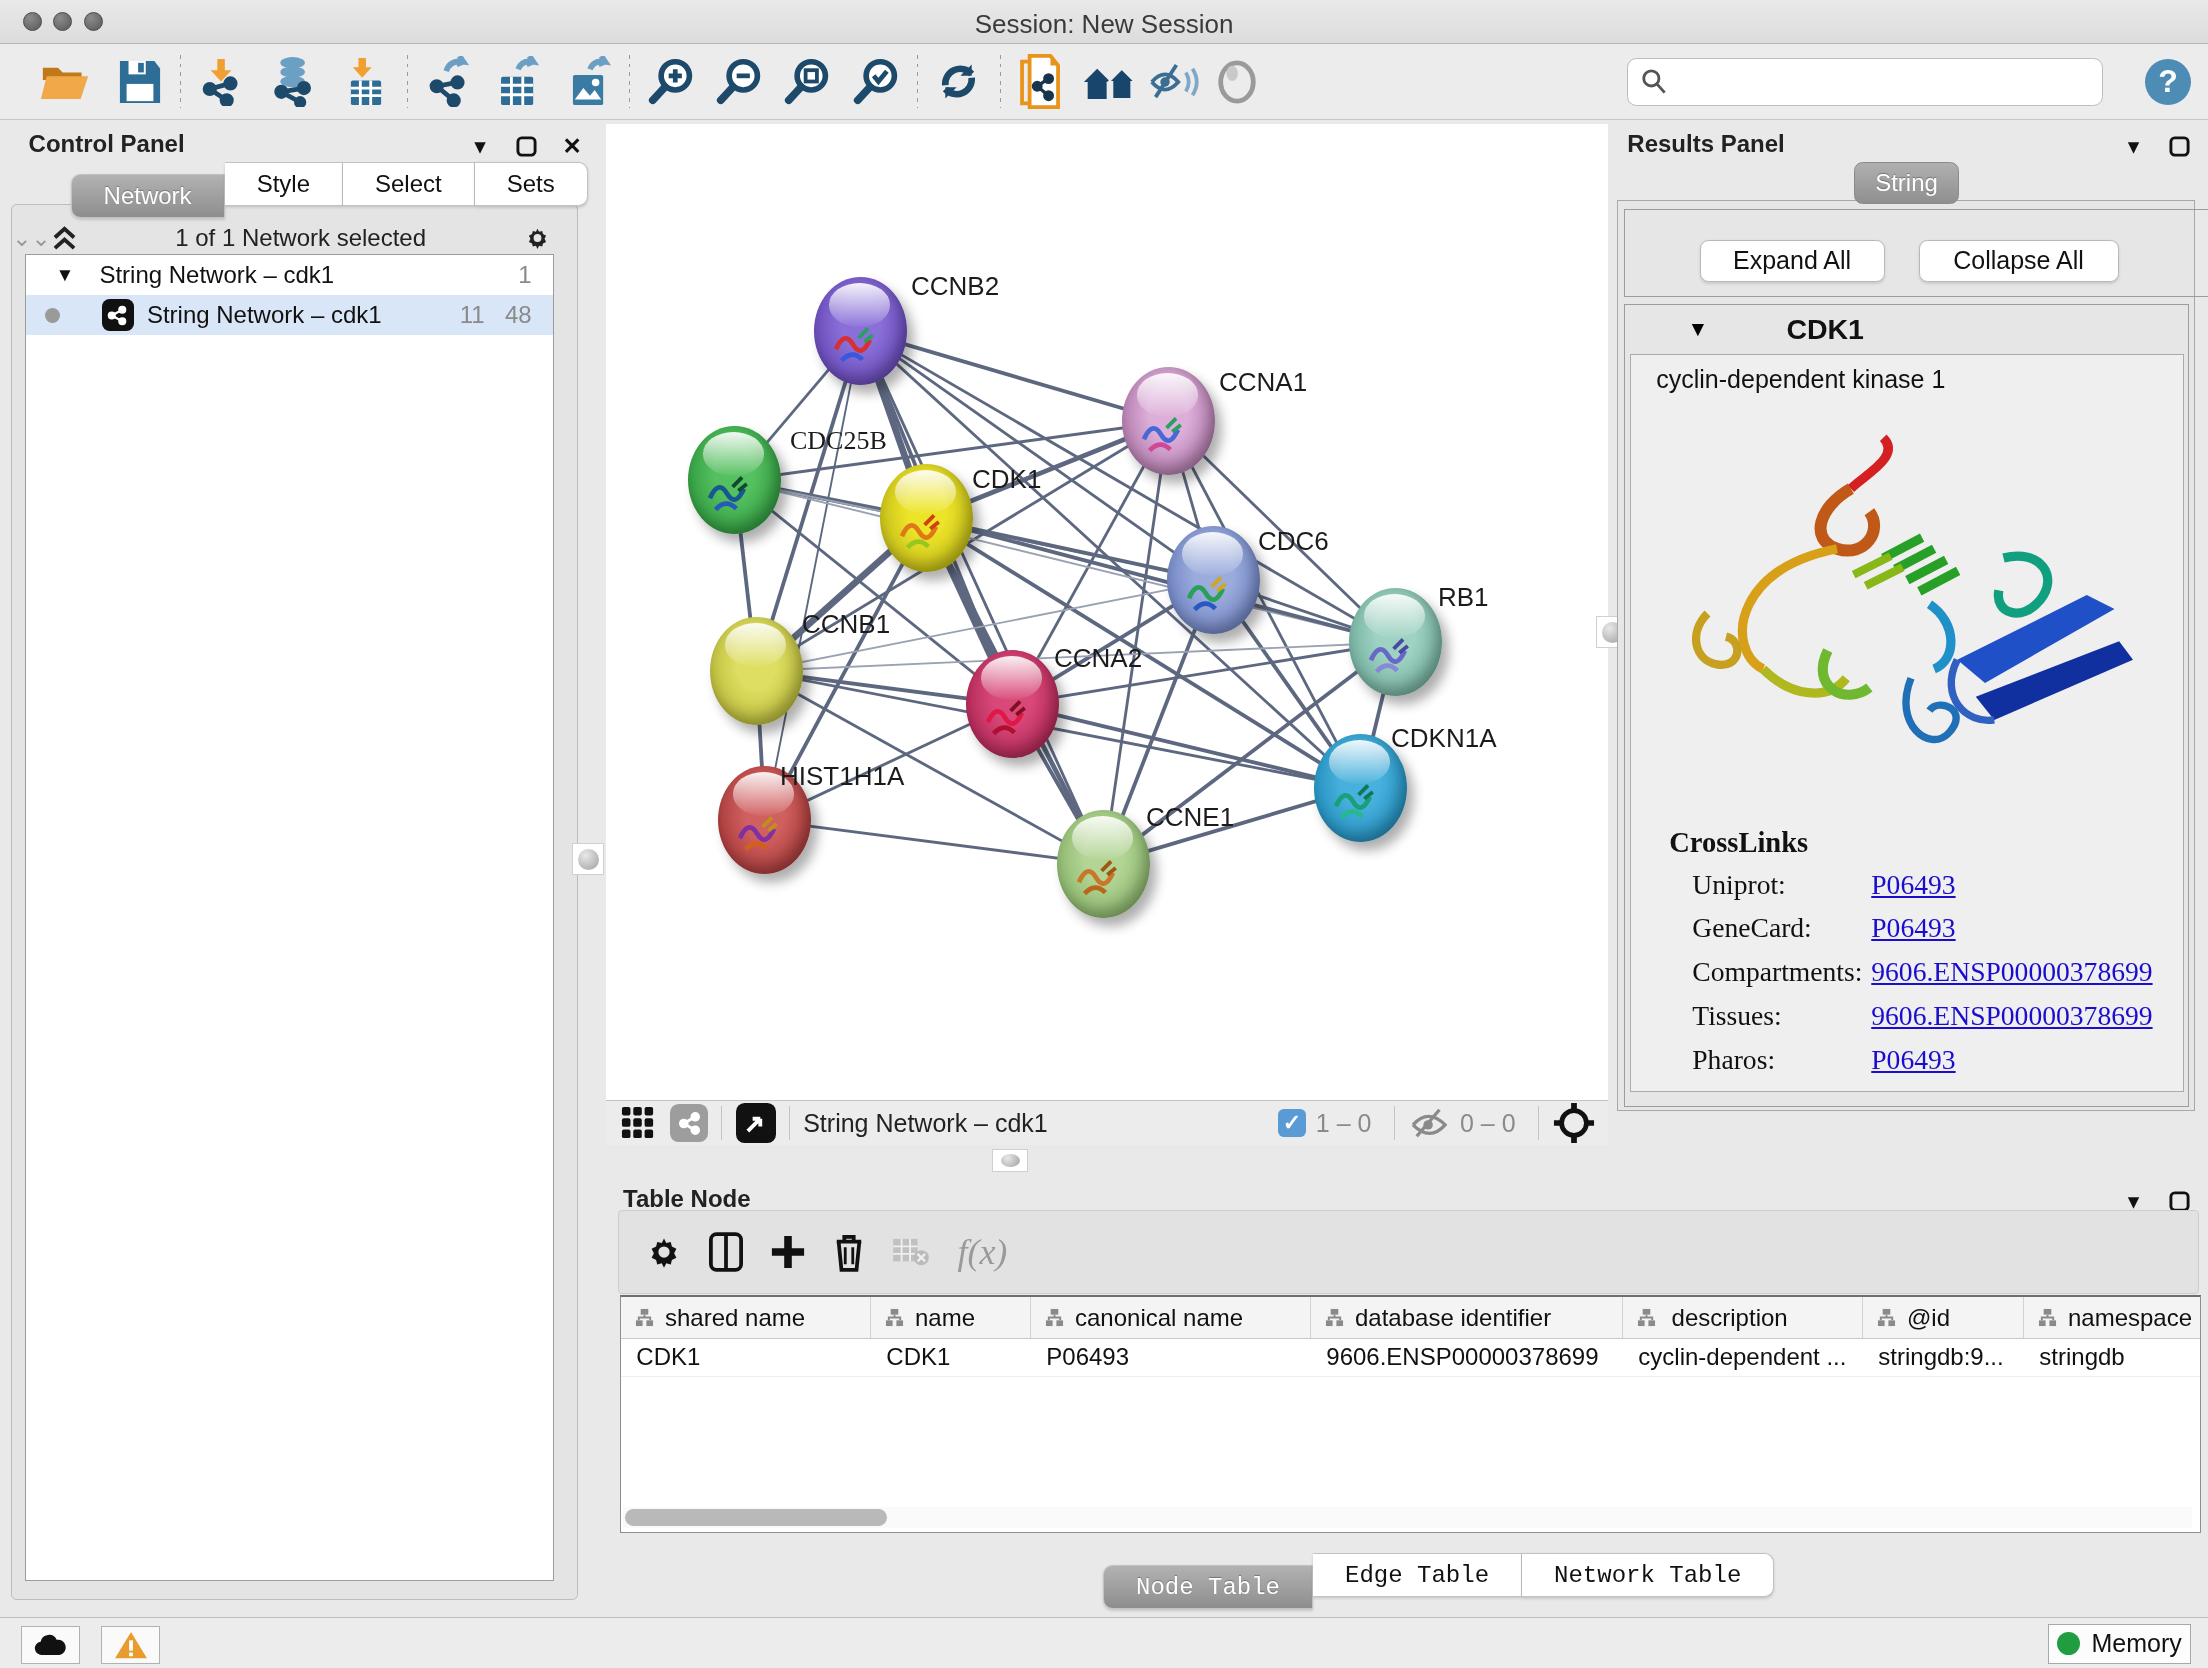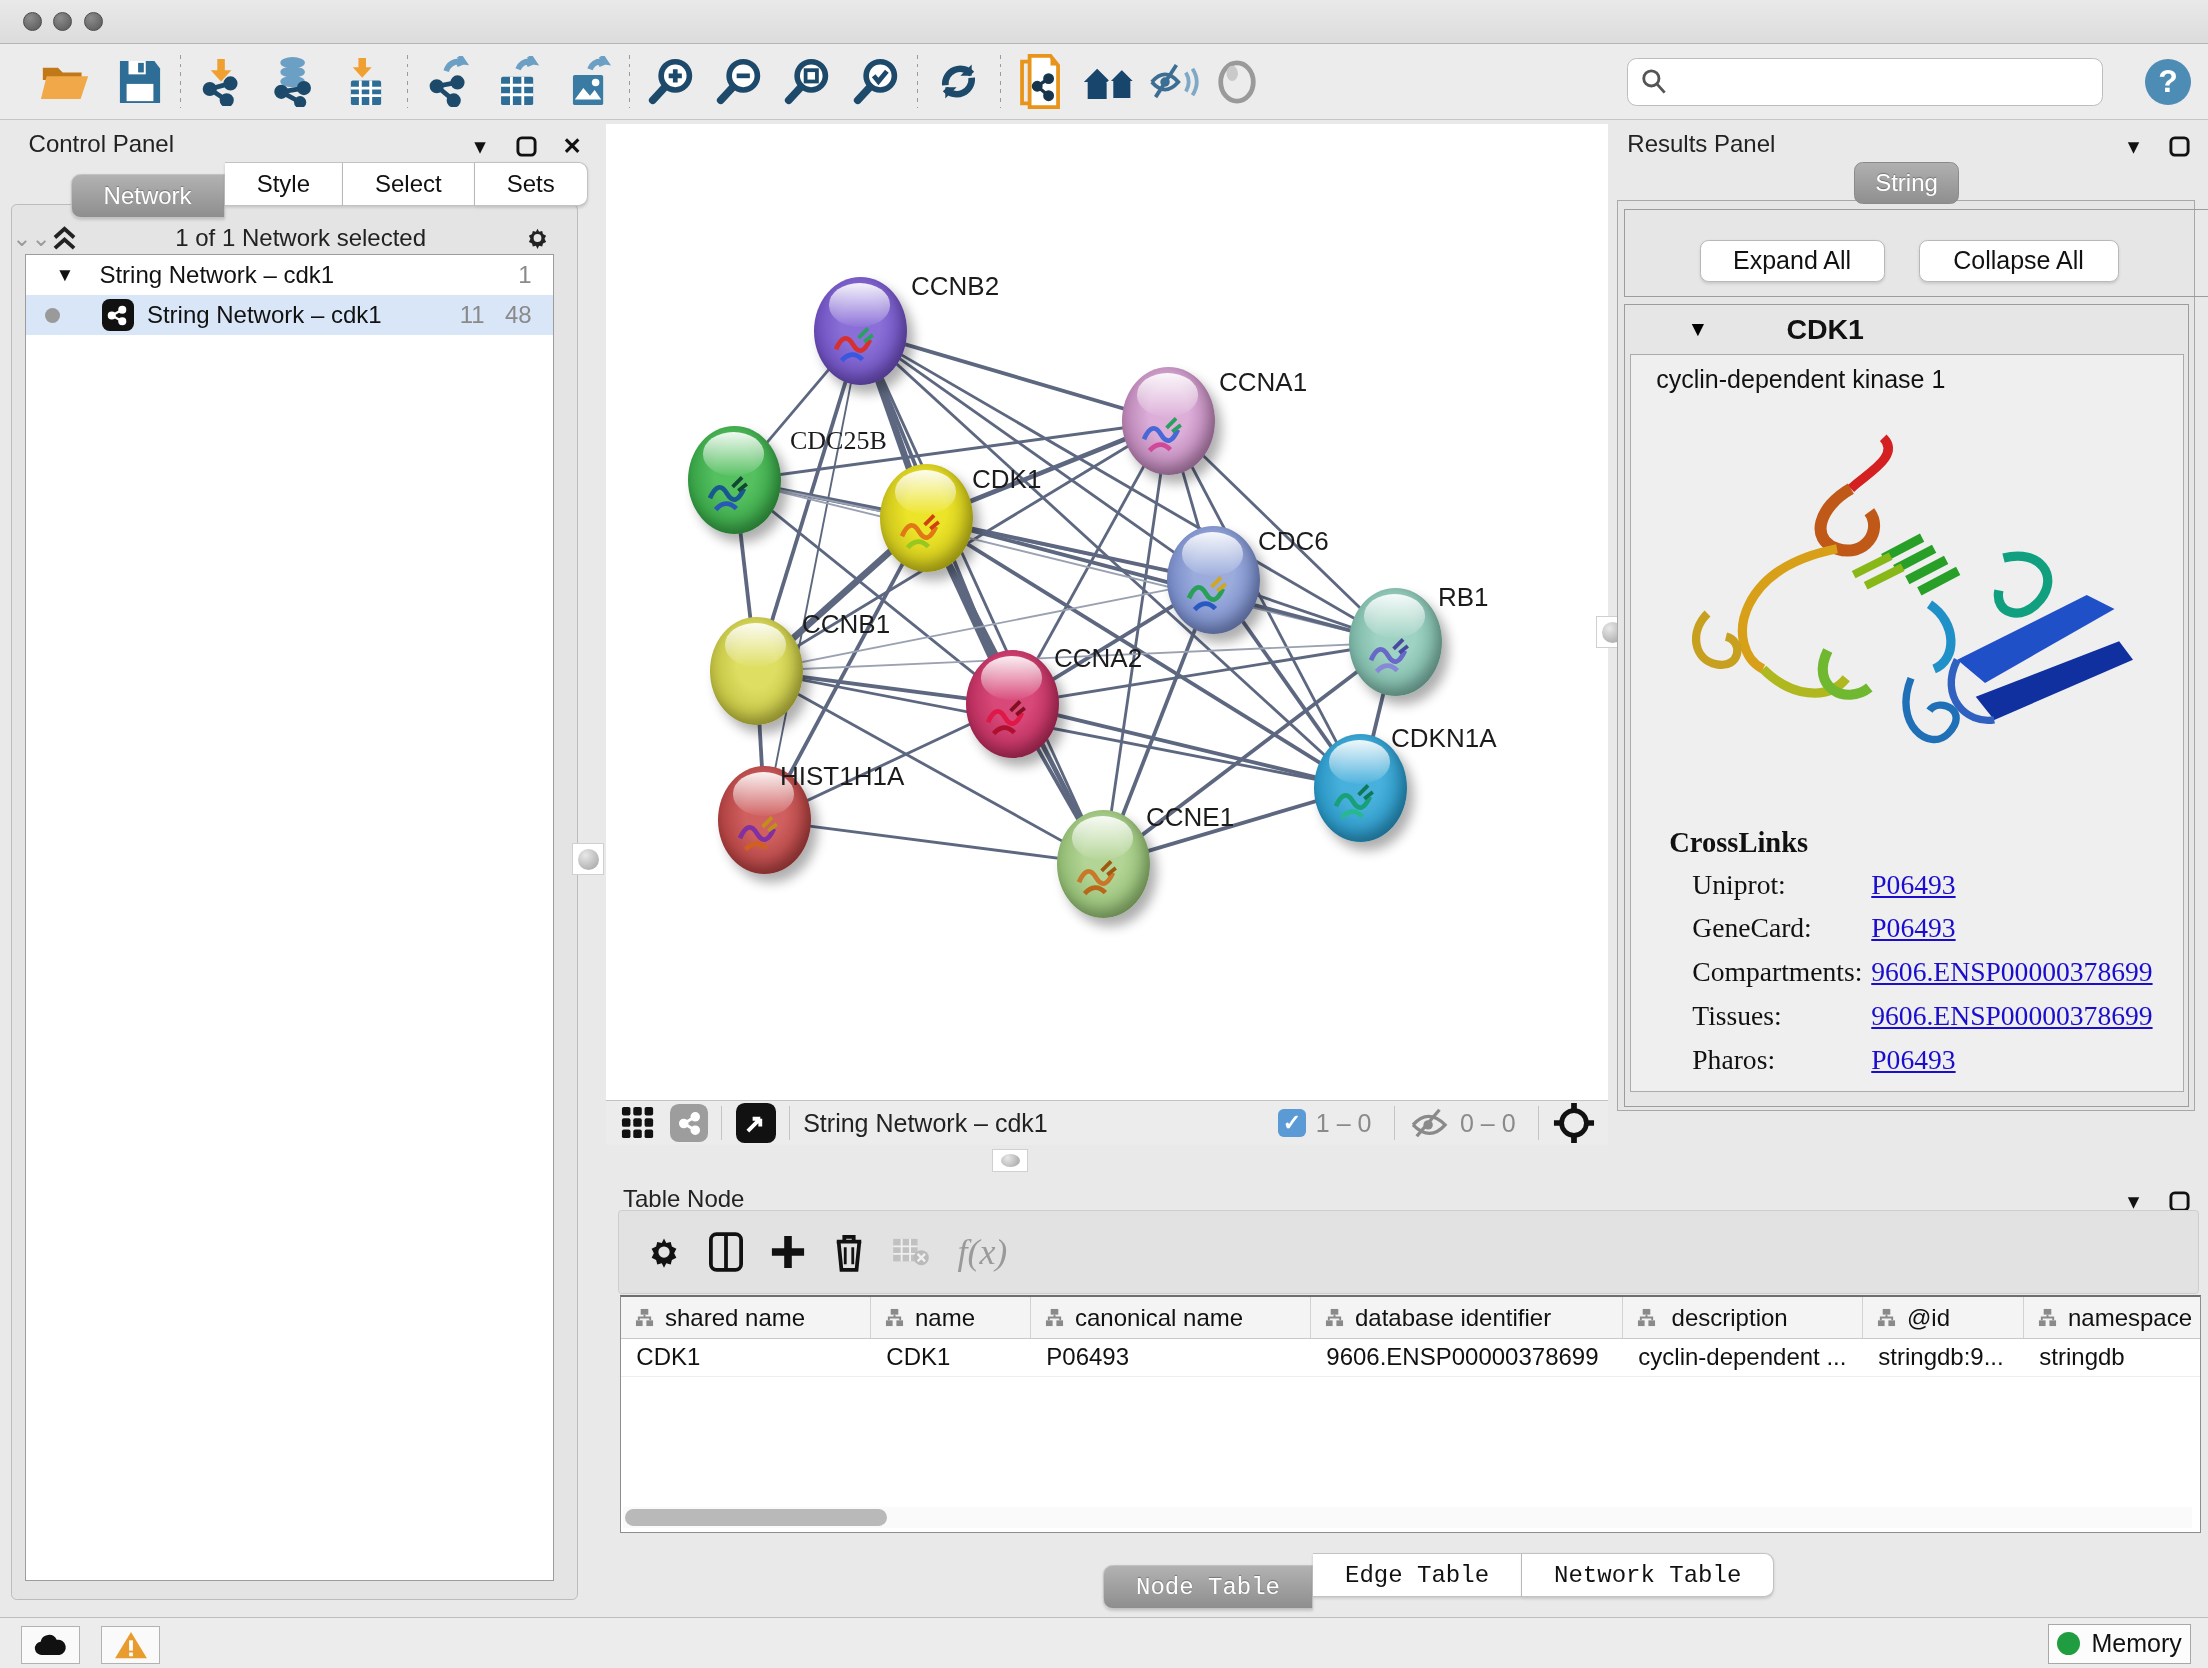--- a/index.html
+++ b/index.html
@@ -1,18 +1,18 @@
 <!DOCTYPE html>
 <html style="font-size:15px"><head>
 <meta charset="utf-8">
 <style>
   * { margin:0; padding:0; box-sizing:border-box; }
   html,body { width:2208px; height:1668px; overflow:hidden;
     font-family:"Liberation Sans", sans-serif; background:#e9e9e9; }
-  .abs { position:absolute; }
+  .abs { position:absolute;font-weight:bold; }
 
   
   #titlebar { position:absolute; left:0; top:0; width:2208px; height:44px;
     background:linear-gradient(#e9e9e9,#dcdcdc); border-bottom:1px solid #b6b6b6; }
   .tlight { position:absolute; top:12.4px; width:19px; height:19px; border-radius:50%;
     background:radial-gradient(circle at 35% 30%, #8c8c8c, #575757); border:1px solid #4a4a4a; }
   #win-title { position:absolute; top:8.6px; width:100%; text-align:center;
     font-size:26px; color:#3a3a3a; }
 
   
@@ -136,20 +136,21 @@
 
   svg { display:block; }
 </style>
 </head>
 <body>
 
 <div id="titlebar">
   <span class="tlight" style="left:23px"></span>
   <span class="tlight" style="left:53px"></span>
   <span class="tlight" style="left:84px"></span>
+  <div id="win-title">Session: New Session</div>
 </div>
 
 <div id="toolbar">
   <div style="width:38px"></div>
   <div class="tbtn">
     <svg width="51" height="44" viewBox="0 0 54 46">
       <path d="M3 8 h16 l5 5 h20 v8 H3 z" fill="#c07818"></path>
       <path d="M7 17 h44 l-8 24 H1 z" fill="#f0a848"></path>
     </svg>
   </div>

